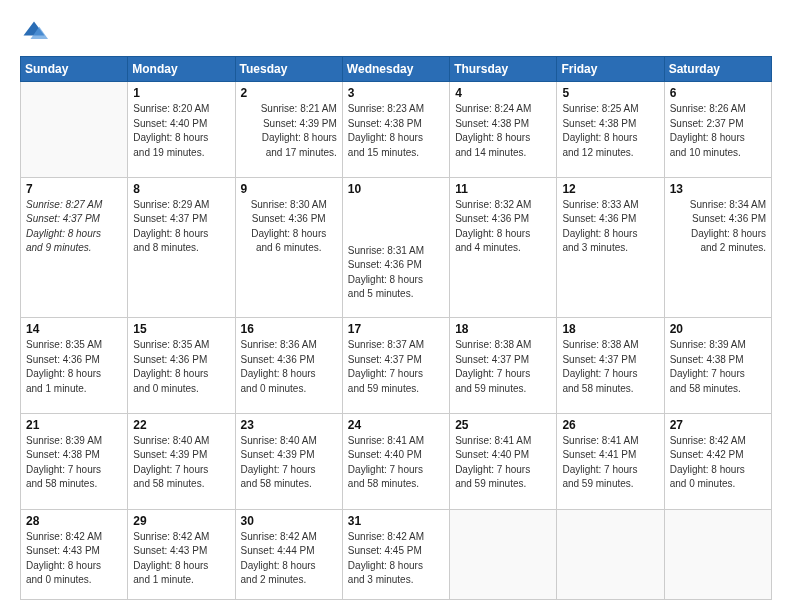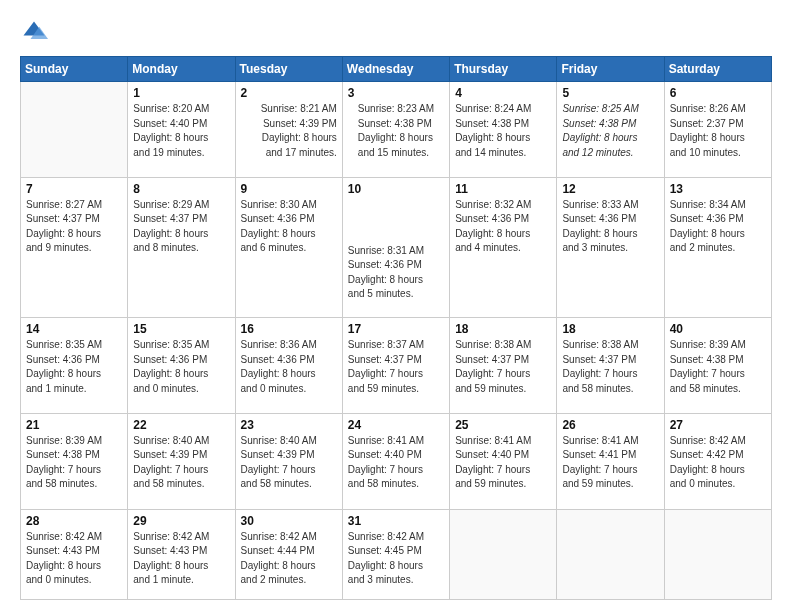--- a/index.html
+++ b/index.html
@@ -148,65 +148,65 @@
           </td>
           <td>
             <span class="day-num">2</span>
             <div class="day-info" style="white-space: pre-line; text-align: right;">Sunrise: 8:21 AM
 Sunset: 4:39 PM
 Daylight: 8 hours
 and 17 minutes.</div>
           </td>
           <td>
             <span class="day-num">3</span>
-            <div class="day-info" style="white-space: pre-line; margin-left: 10px;">Sunrise: 8:23 AM
+            <div class="day-info" style="white-space: pre-line;">Sunrise: 8:23 AM
 Sunset: 4:38 PM
 Daylight: 8 hours
 and 15 minutes.</div>
           </td>
           <td>
             <span class="day-num">4</span>
             <div class="day-info" style="white-space: pre-line;">Sunrise: 8:24 AM
 Sunset: 4:38 PM
 Daylight: 8 hours
 and 14 minutes.</div>
           </td>
           <td>
             <span class="day-num">5</span>
-            <div class="day-info" style="white-space: pre-line; font-style: italic;">Sunrise: 8:25 AM
+            <div class="day-info" style="white-space: pre-line;">Sunrise: 8:25 AM
 Sunset: 4:38 PM
 Daylight: 8 hours
 and 12 minutes.</div>
           </td>
           <td>
             <span class="day-num">6</span>
             <div class="day-info" style="white-space: pre-line;">Sunrise: 8:26 AM
 Sunset: 2:37 PM
 Daylight: 8 hours
 and 10 minutes.</div>
           </td>
         </tr>
         <tr>
           <td>
             <span class="day-num">7</span>
-            <div class="day-info" style="white-space: pre-line;">Sunrise: 8:27 AM
+            <div class="day-info" style="white-space: pre-line; font-style: italic;">Sunrise: 8:27 AM
 Sunset: 4:37 PM
 Daylight: 8 hours
 and 9 minutes.</div>
           </td>
           <td>
             <span class="day-num">8</span>
             <div class="day-info" style="white-space: pre-line;">Sunrise: 8:29 AM
 Sunset: 4:37 PM
 Daylight: 8 hours
 and 8 minutes.</div>
           </td>
           <td>
             <span class="day-num">9</span>
-            <div class="day-info" style="white-space: pre-line;">Sunrise: 8:30 AM
+            <div class="day-info" style="white-space: pre-line; text-align: center;">Sunrise: 8:30 AM
 Sunset: 4:36 PM
 Daylight: 8 hours
 and 6 minutes.</div>
           </td>
           <td>
             <span class="day-num">10</span>
             <div class="day-info" style="white-space: pre-line; margin-top: 48px;">Sunrise: 8:31 AM
 Sunset: 4:36 PM
 Daylight: 8 hours
 and 5 minutes.</div>
@@ -220,21 +220,21 @@
           </td>
           <td>
             <span class="day-num">12</span>
             <div class="day-info" style="white-space: pre-line;">Sunrise: 8:33 AM
 Sunset: 4:36 PM
 Daylight: 8 hours
 and 3 minutes.</div>
           </td>
           <td>
             <span class="day-num">13</span>
-            <div class="day-info" style="white-space: pre-line;">Sunrise: 8:34 AM
+            <div class="day-info" style="white-space: pre-line; text-align: right;">Sunrise: 8:34 AM
 Sunset: 4:36 PM
 Daylight: 8 hours
 and 2 minutes.</div>
           </td>
         </tr>
         <tr>
           <td>
             <span class="day-num">14</span>
             <div class="day-info" style="white-space: pre-line;">Sunrise: 8:35 AM
 Sunset: 4:36 PM
@@ -270,21 +270,21 @@
 and 59 minutes.</div>
           </td>
           <td>
             <span class="day-num">18</span>
             <div class="day-info" style="white-space: pre-line;">Sunrise: 8:38 AM
 Sunset: 4:37 PM
 Daylight: 7 hours
 and 58 minutes.</div>
           </td>
           <td>
-            <span class="day-num">40</span>
+            <span class="day-num">20</span>
             <div class="day-info" style="white-space: pre-line;">Sunrise: 8:39 AM
 Sunset: 4:38 PM
 Daylight: 7 hours
 and 58 minutes.</div>
           </td>
         </tr>
         <tr>
           <td>
             <span class="day-num">21</span>
             <div class="day-info" style="white-space: pre-line;">Sunrise: 8:39 AM

